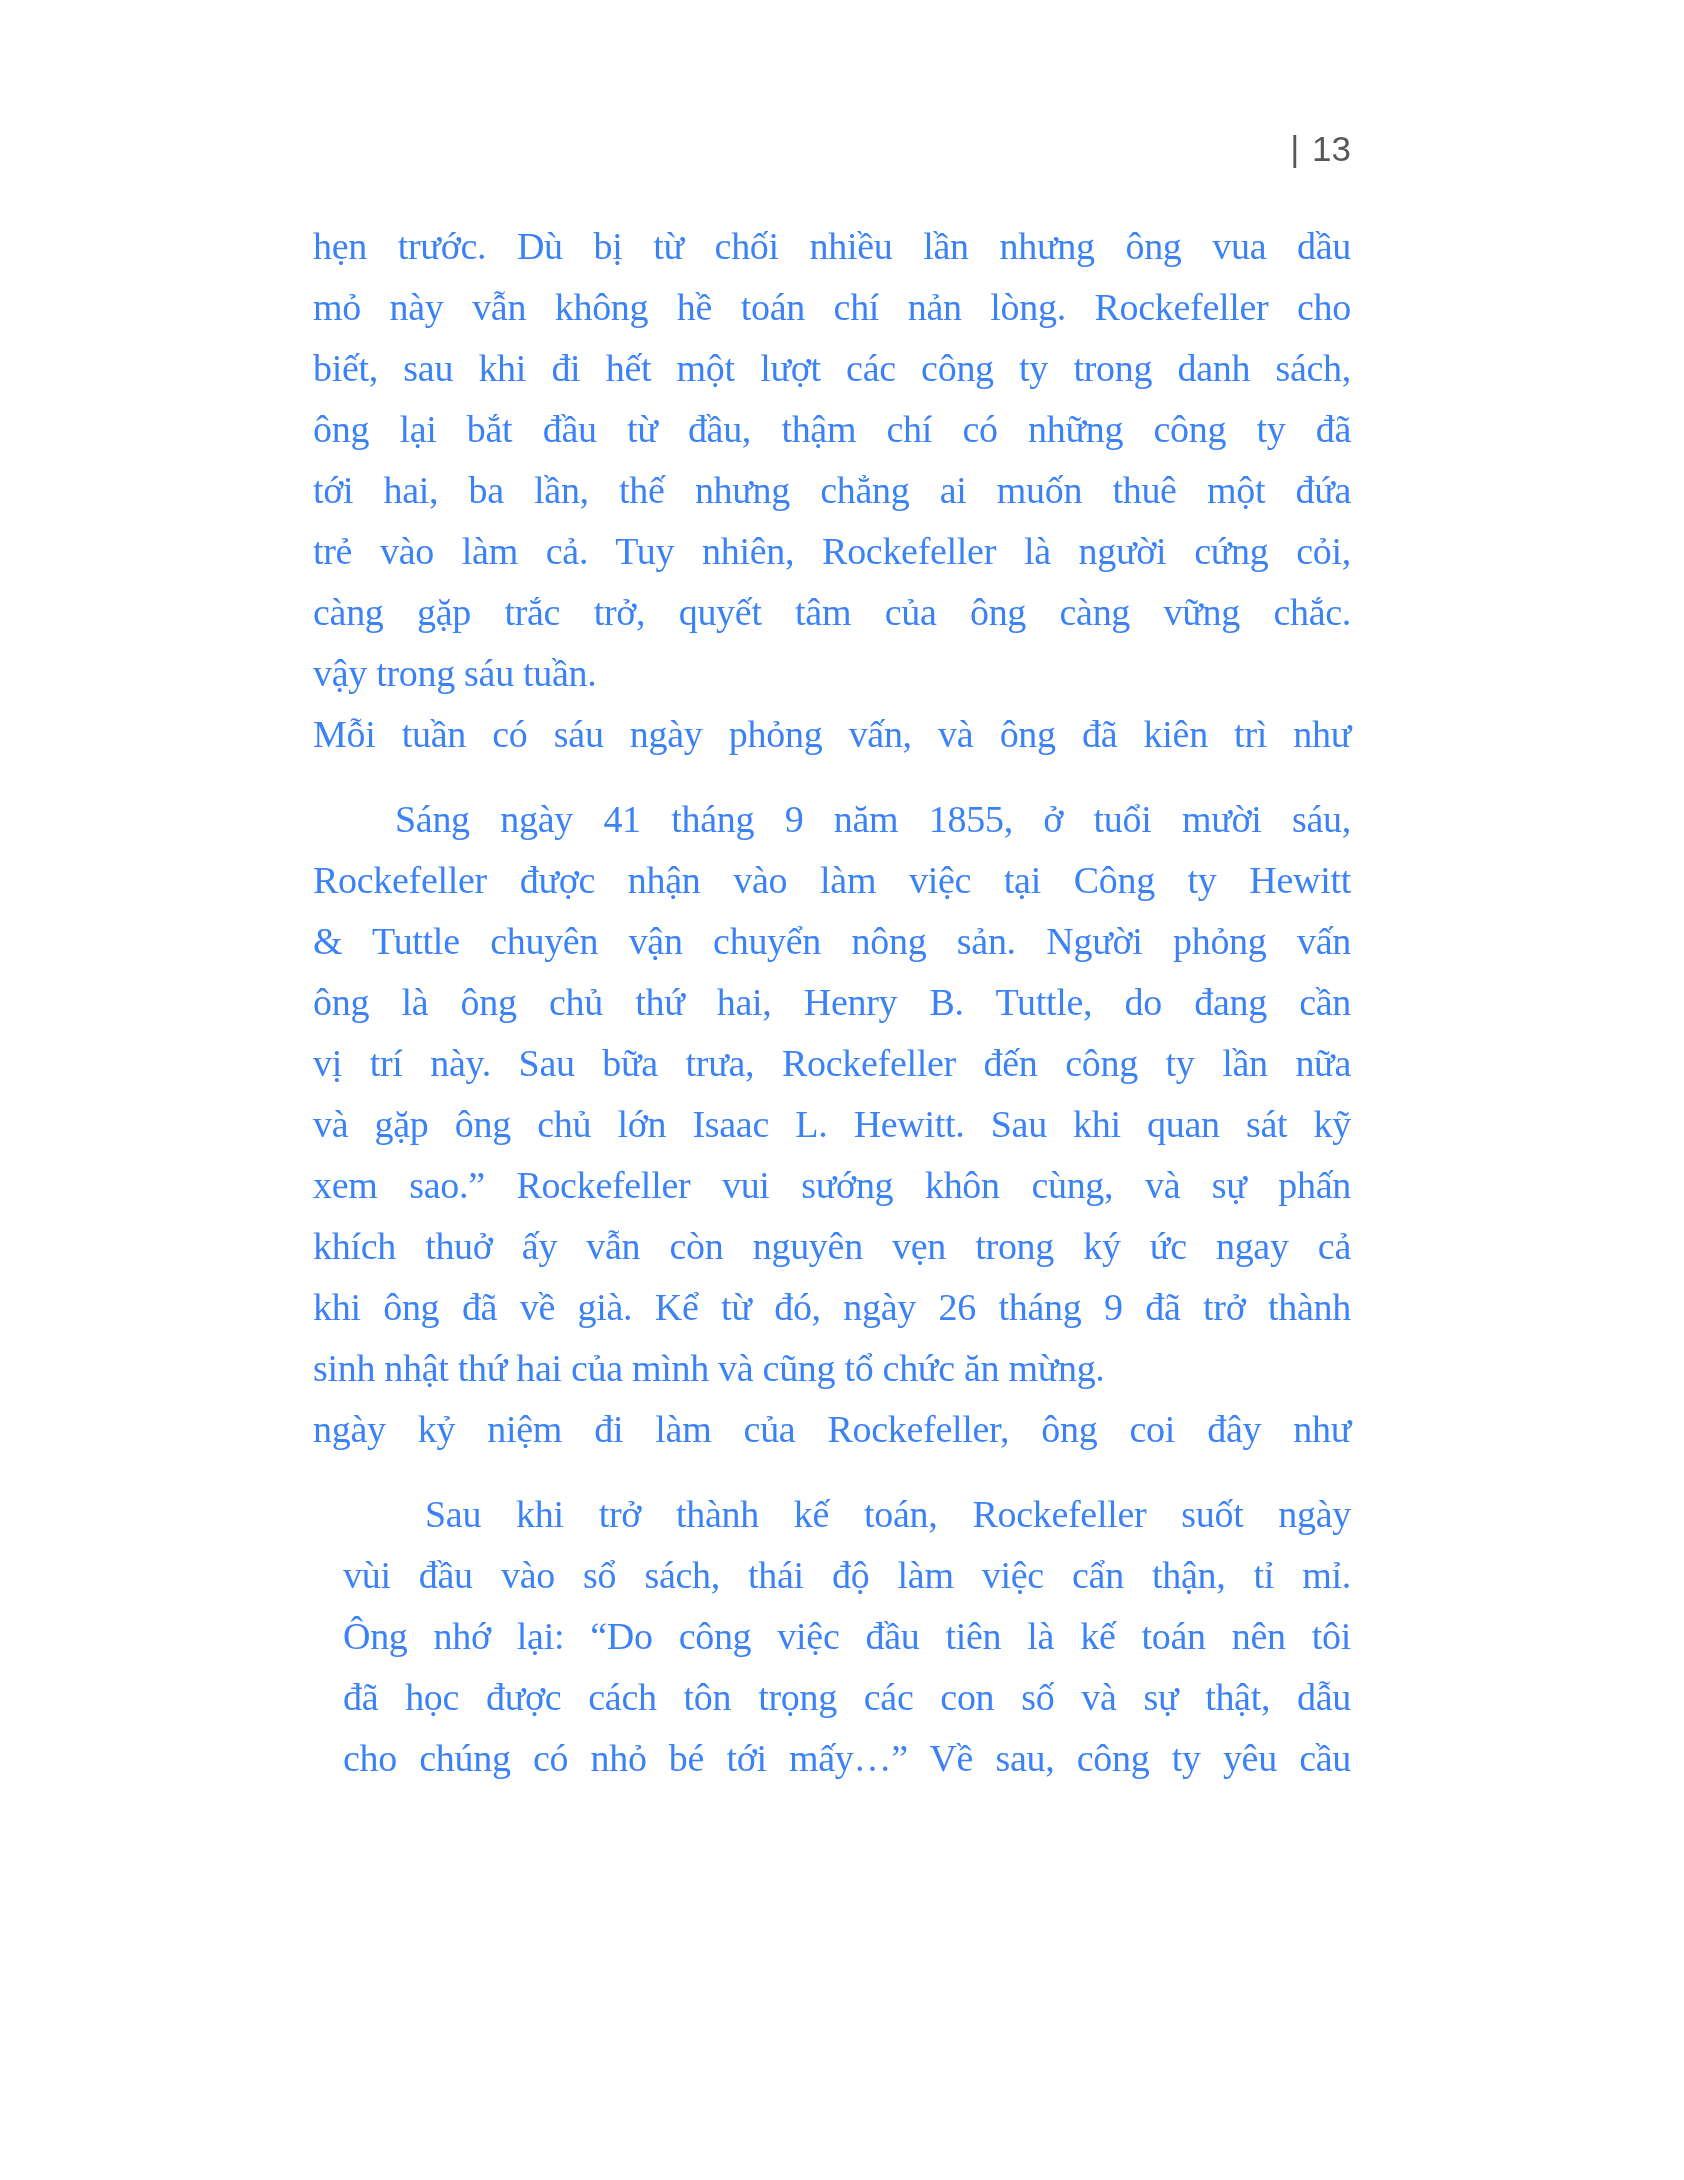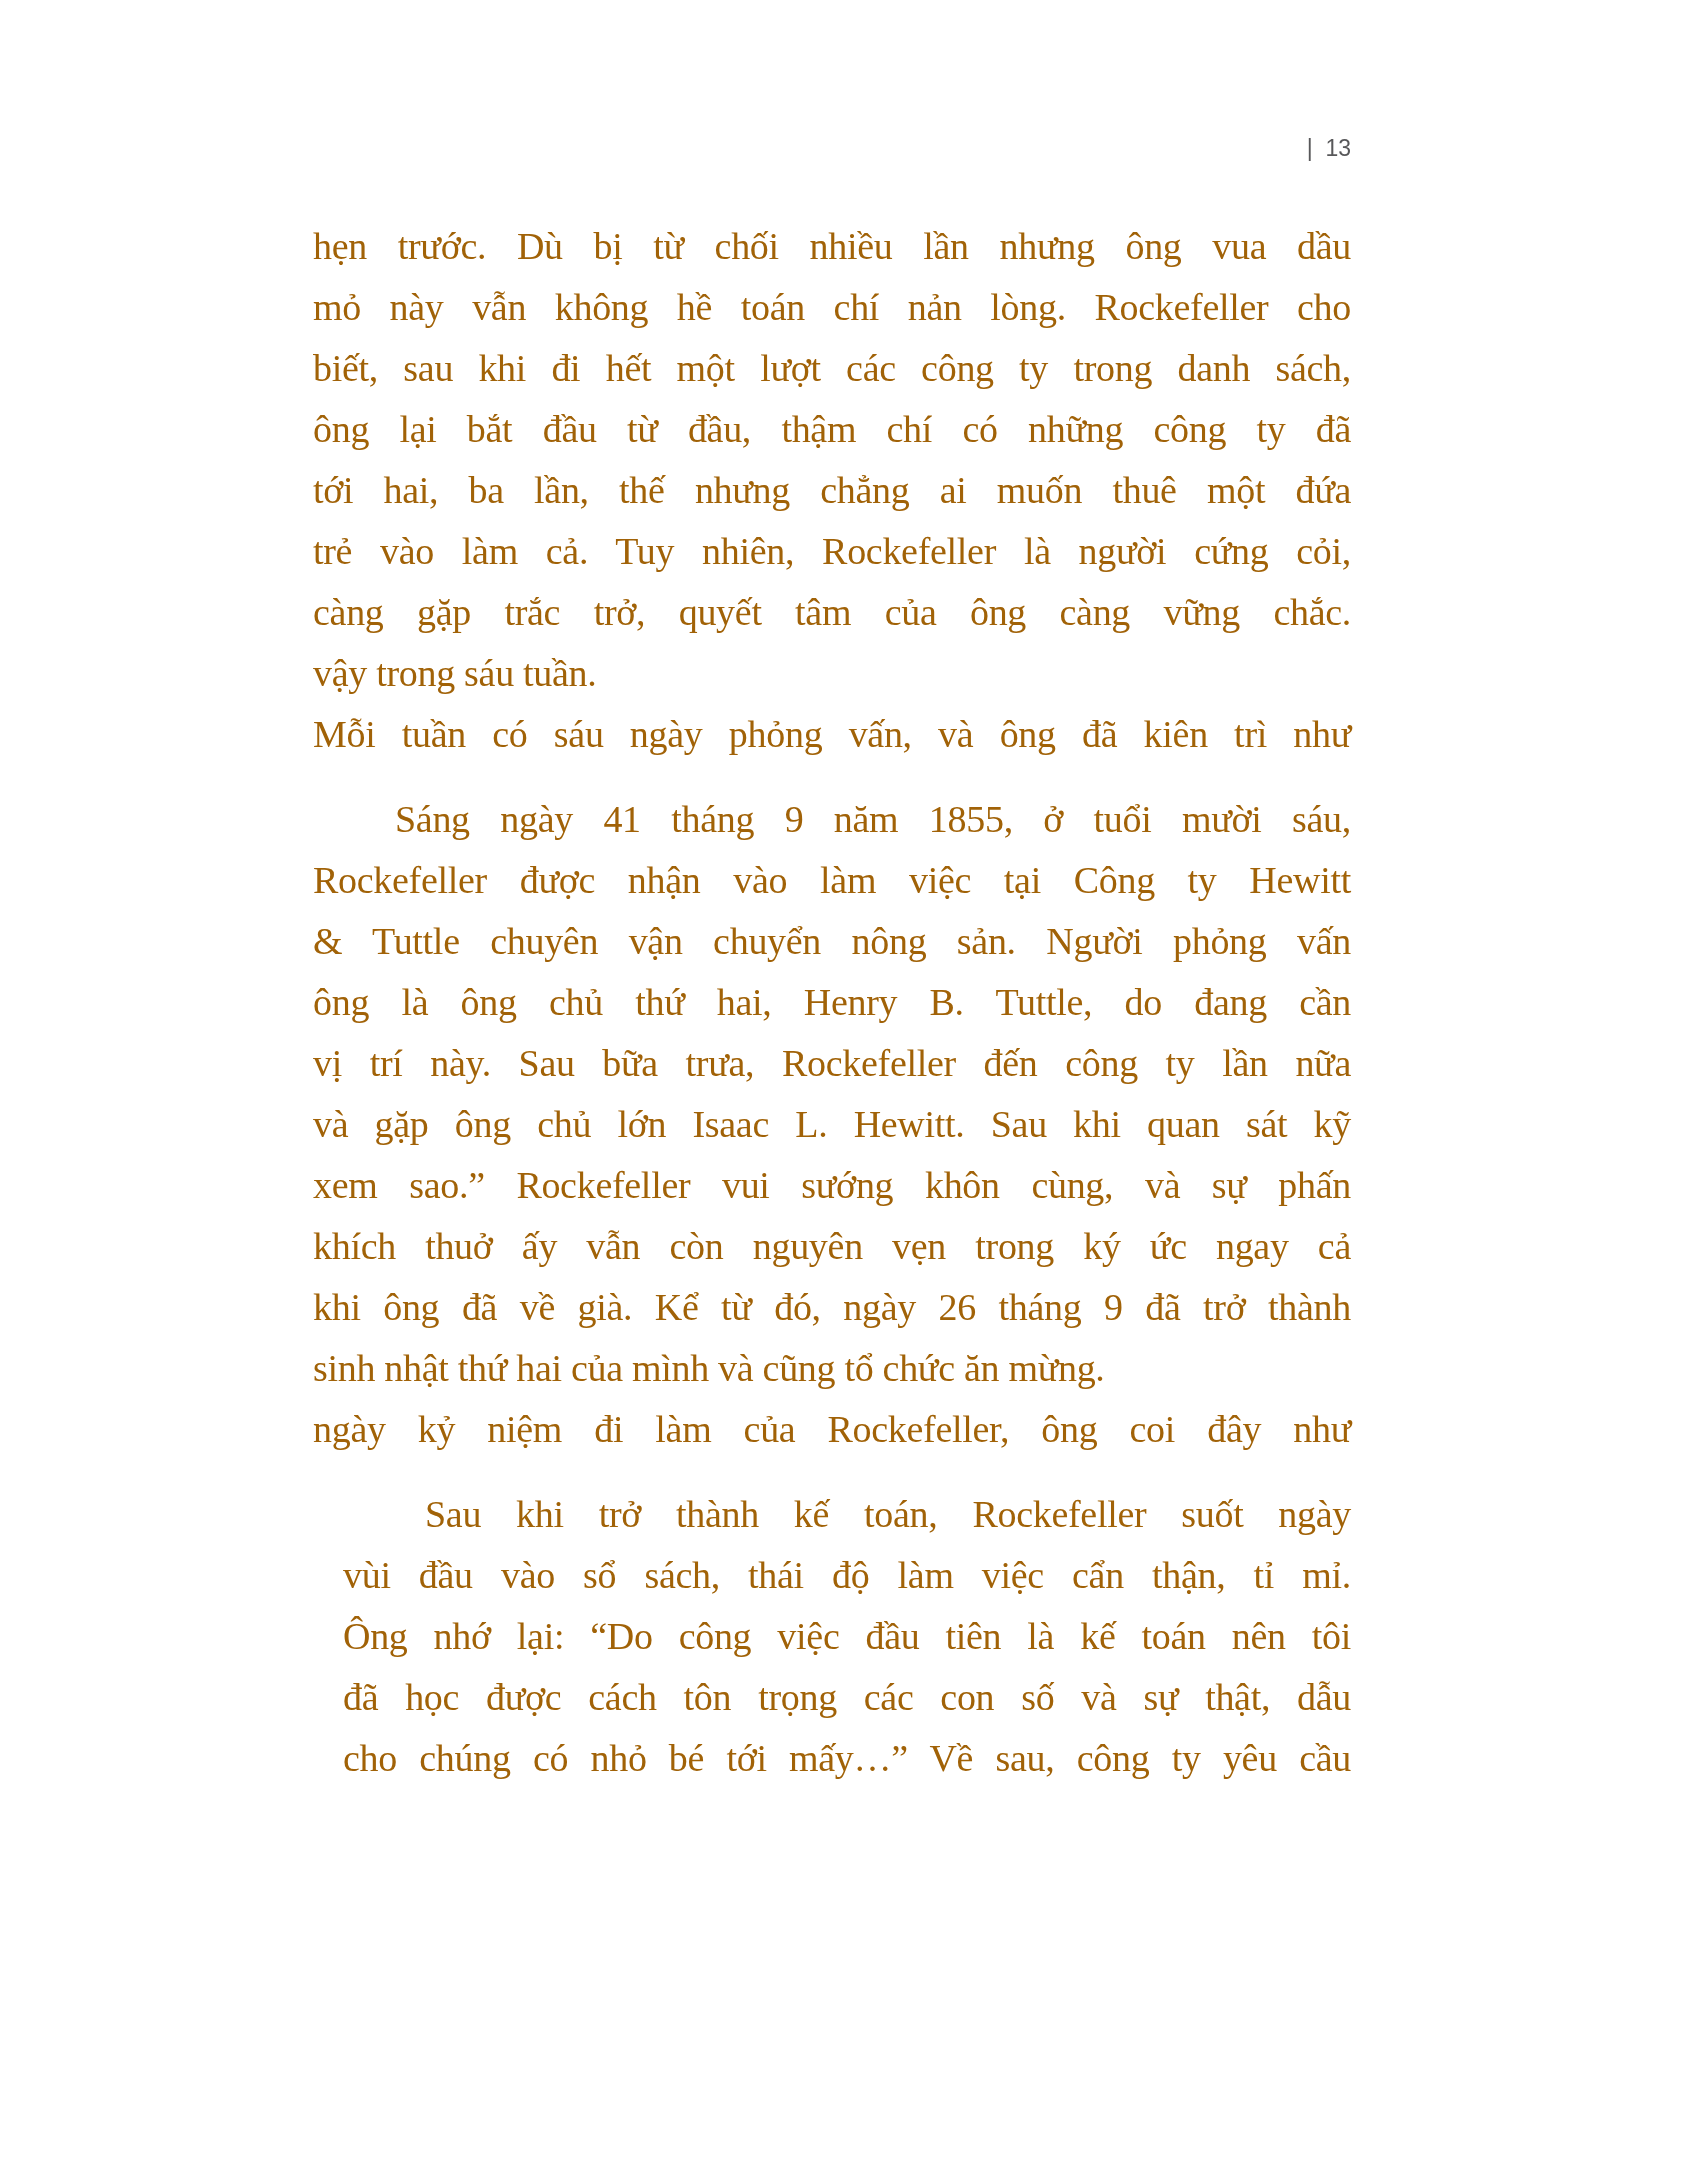--- a/index.html
+++ b/index.html
@@ -15,38 +15,38 @@
     overflow: hidden;
     font-family: "Liberation Serif", "DejaVu Serif", serif;
   }
   .page-number-row {
     position: absolute;
     top: 128px;
     left: 313px;
     width: 1038px;
     text-align: right;
     font-family: "Liberation Sans", "DejaVu Sans", sans-serif;
-    font-size: 23px;
+    font-size: 35px;
     line-height: 41px;
     color: #58585a;
   }
   .page-number-sep {
     display: inline-block;
     margin-right: 12.8px;
     font-weight: 300;
   }
   .text-block {
     position: absolute;
     left: 313px;
     top: 216px;
     width: 1038px;
     font-size: 38px;
     line-height: 61px;
     letter-spacing: -0.3px;
-    color: #a16207;
+    color: #3b82f6;
   }
   .paragraph {
     margin: 0 0 24px 0;
     padding: 0;
   }
   .paragraph:last-child { margin-bottom: 0; margin-left: 30px; }
   .line {
     text-align: justify;
     text-align-last: justify;
   }

